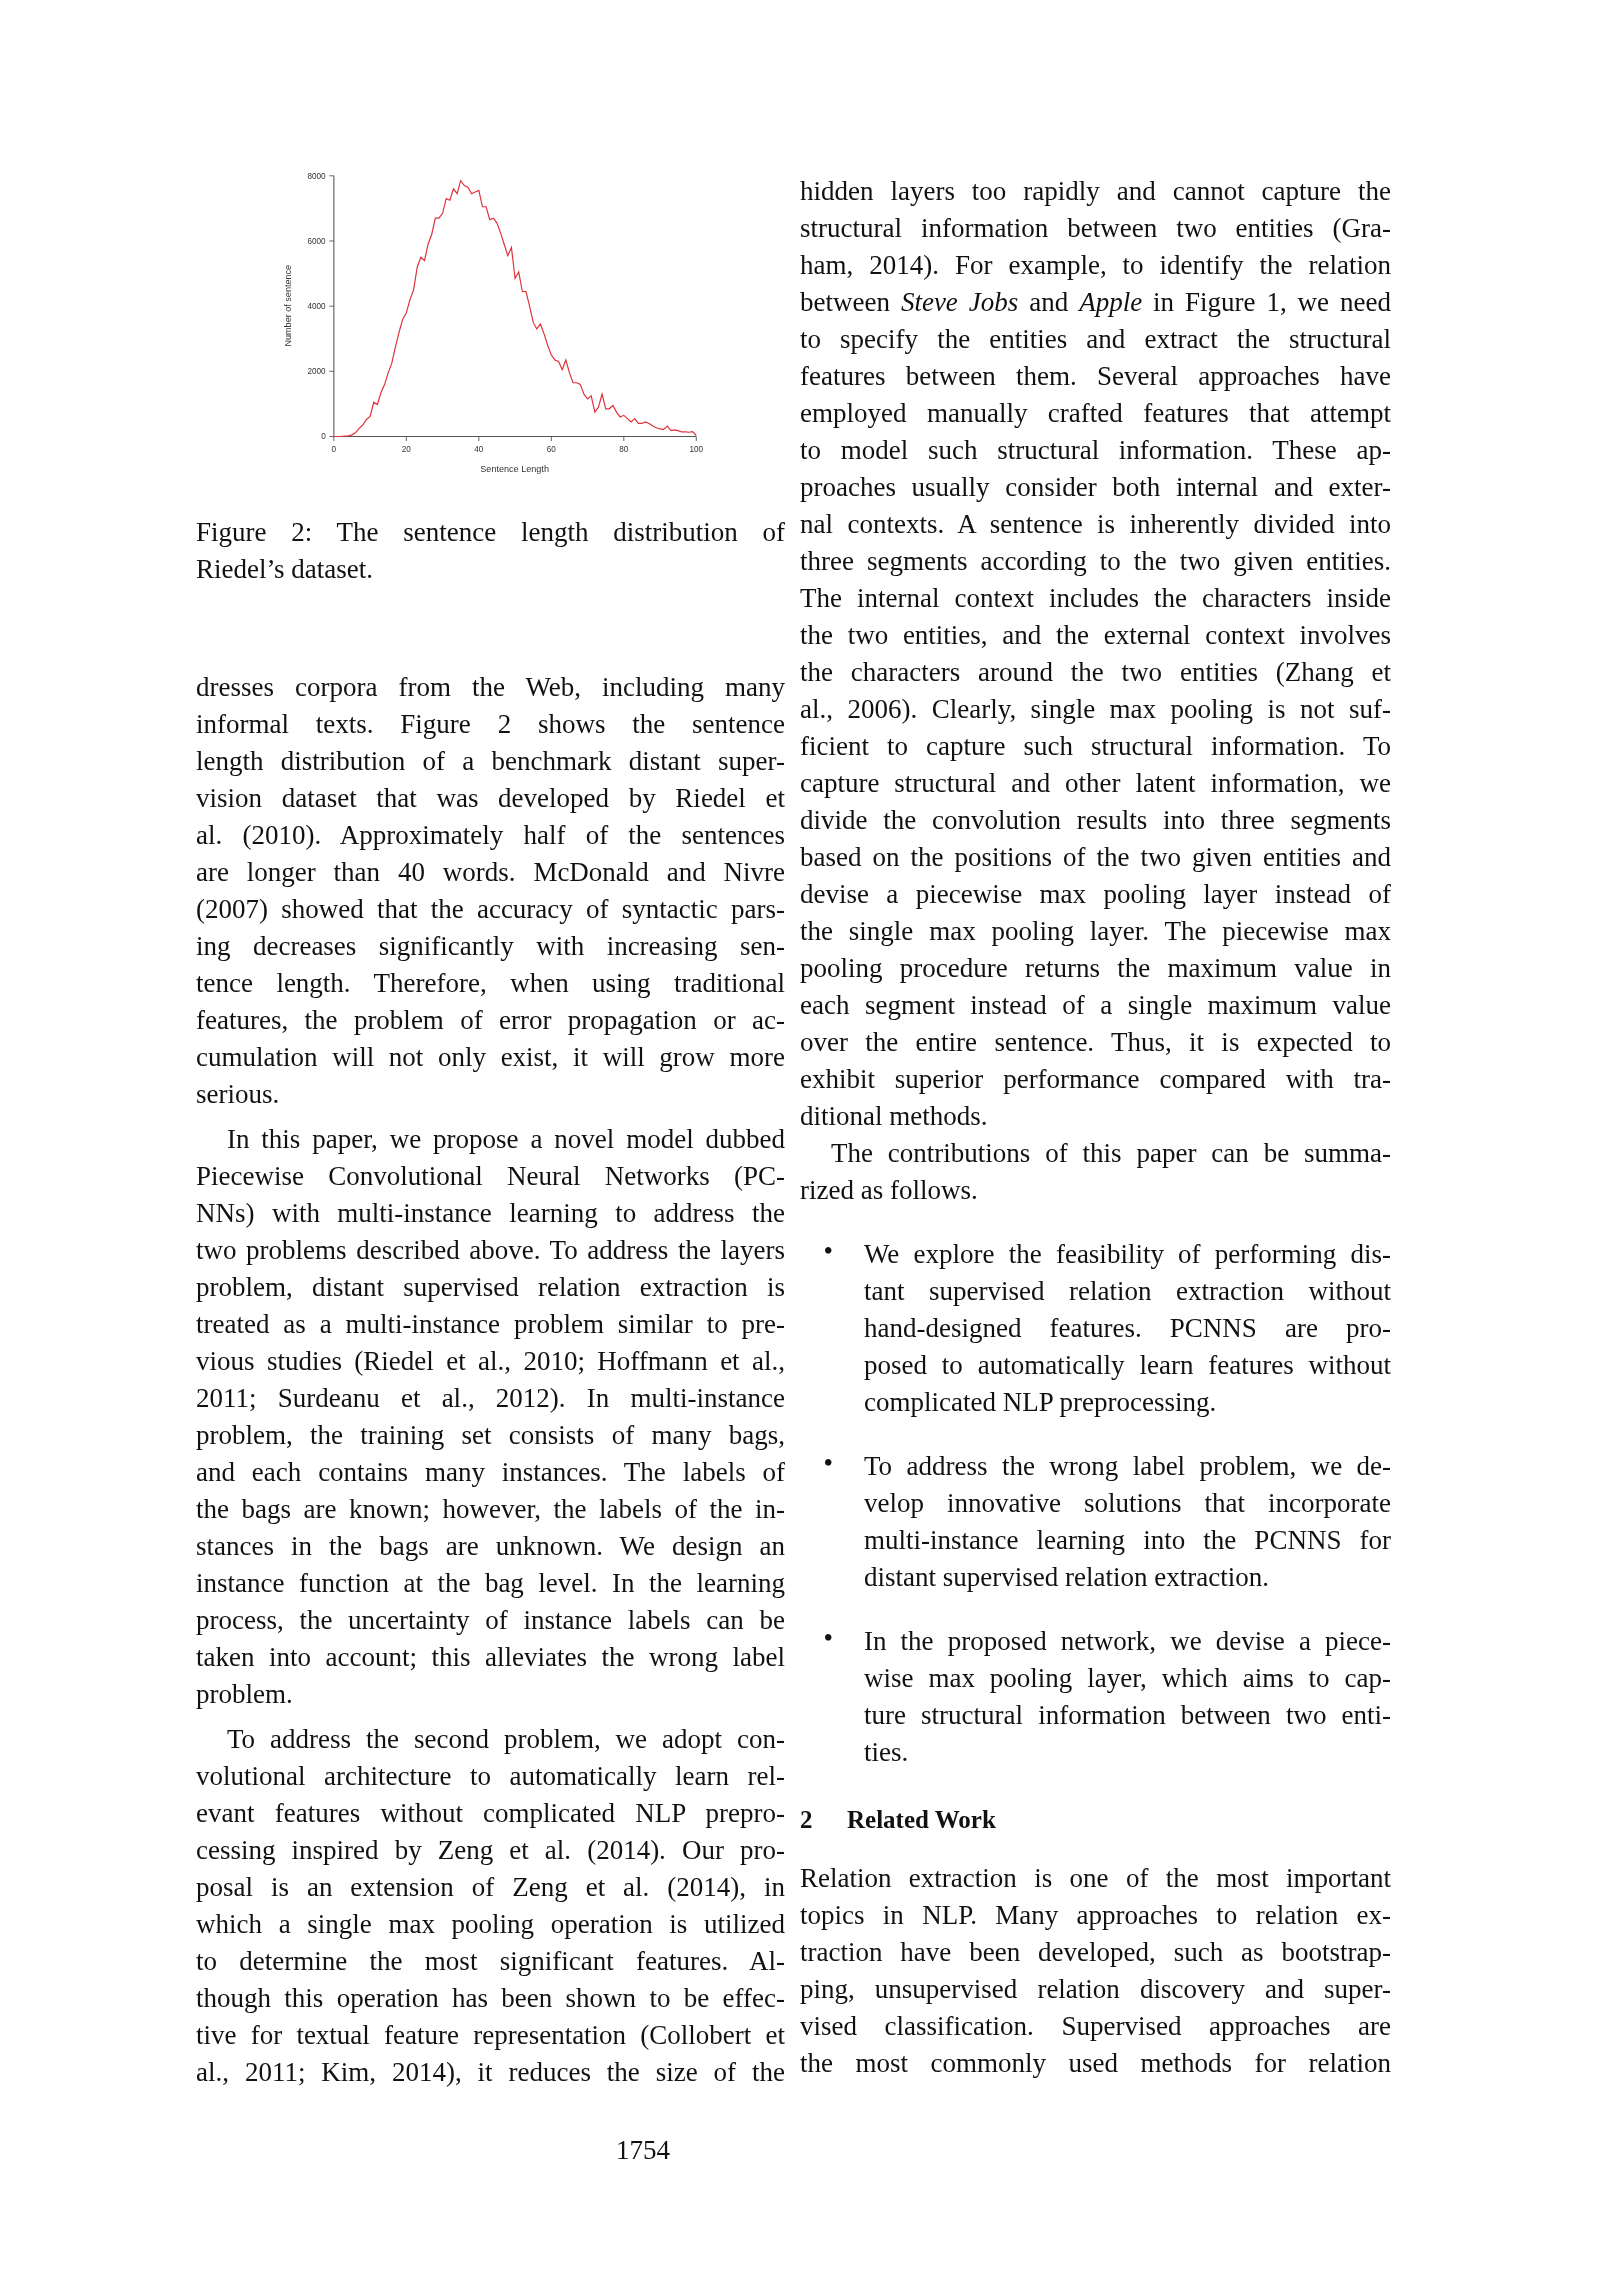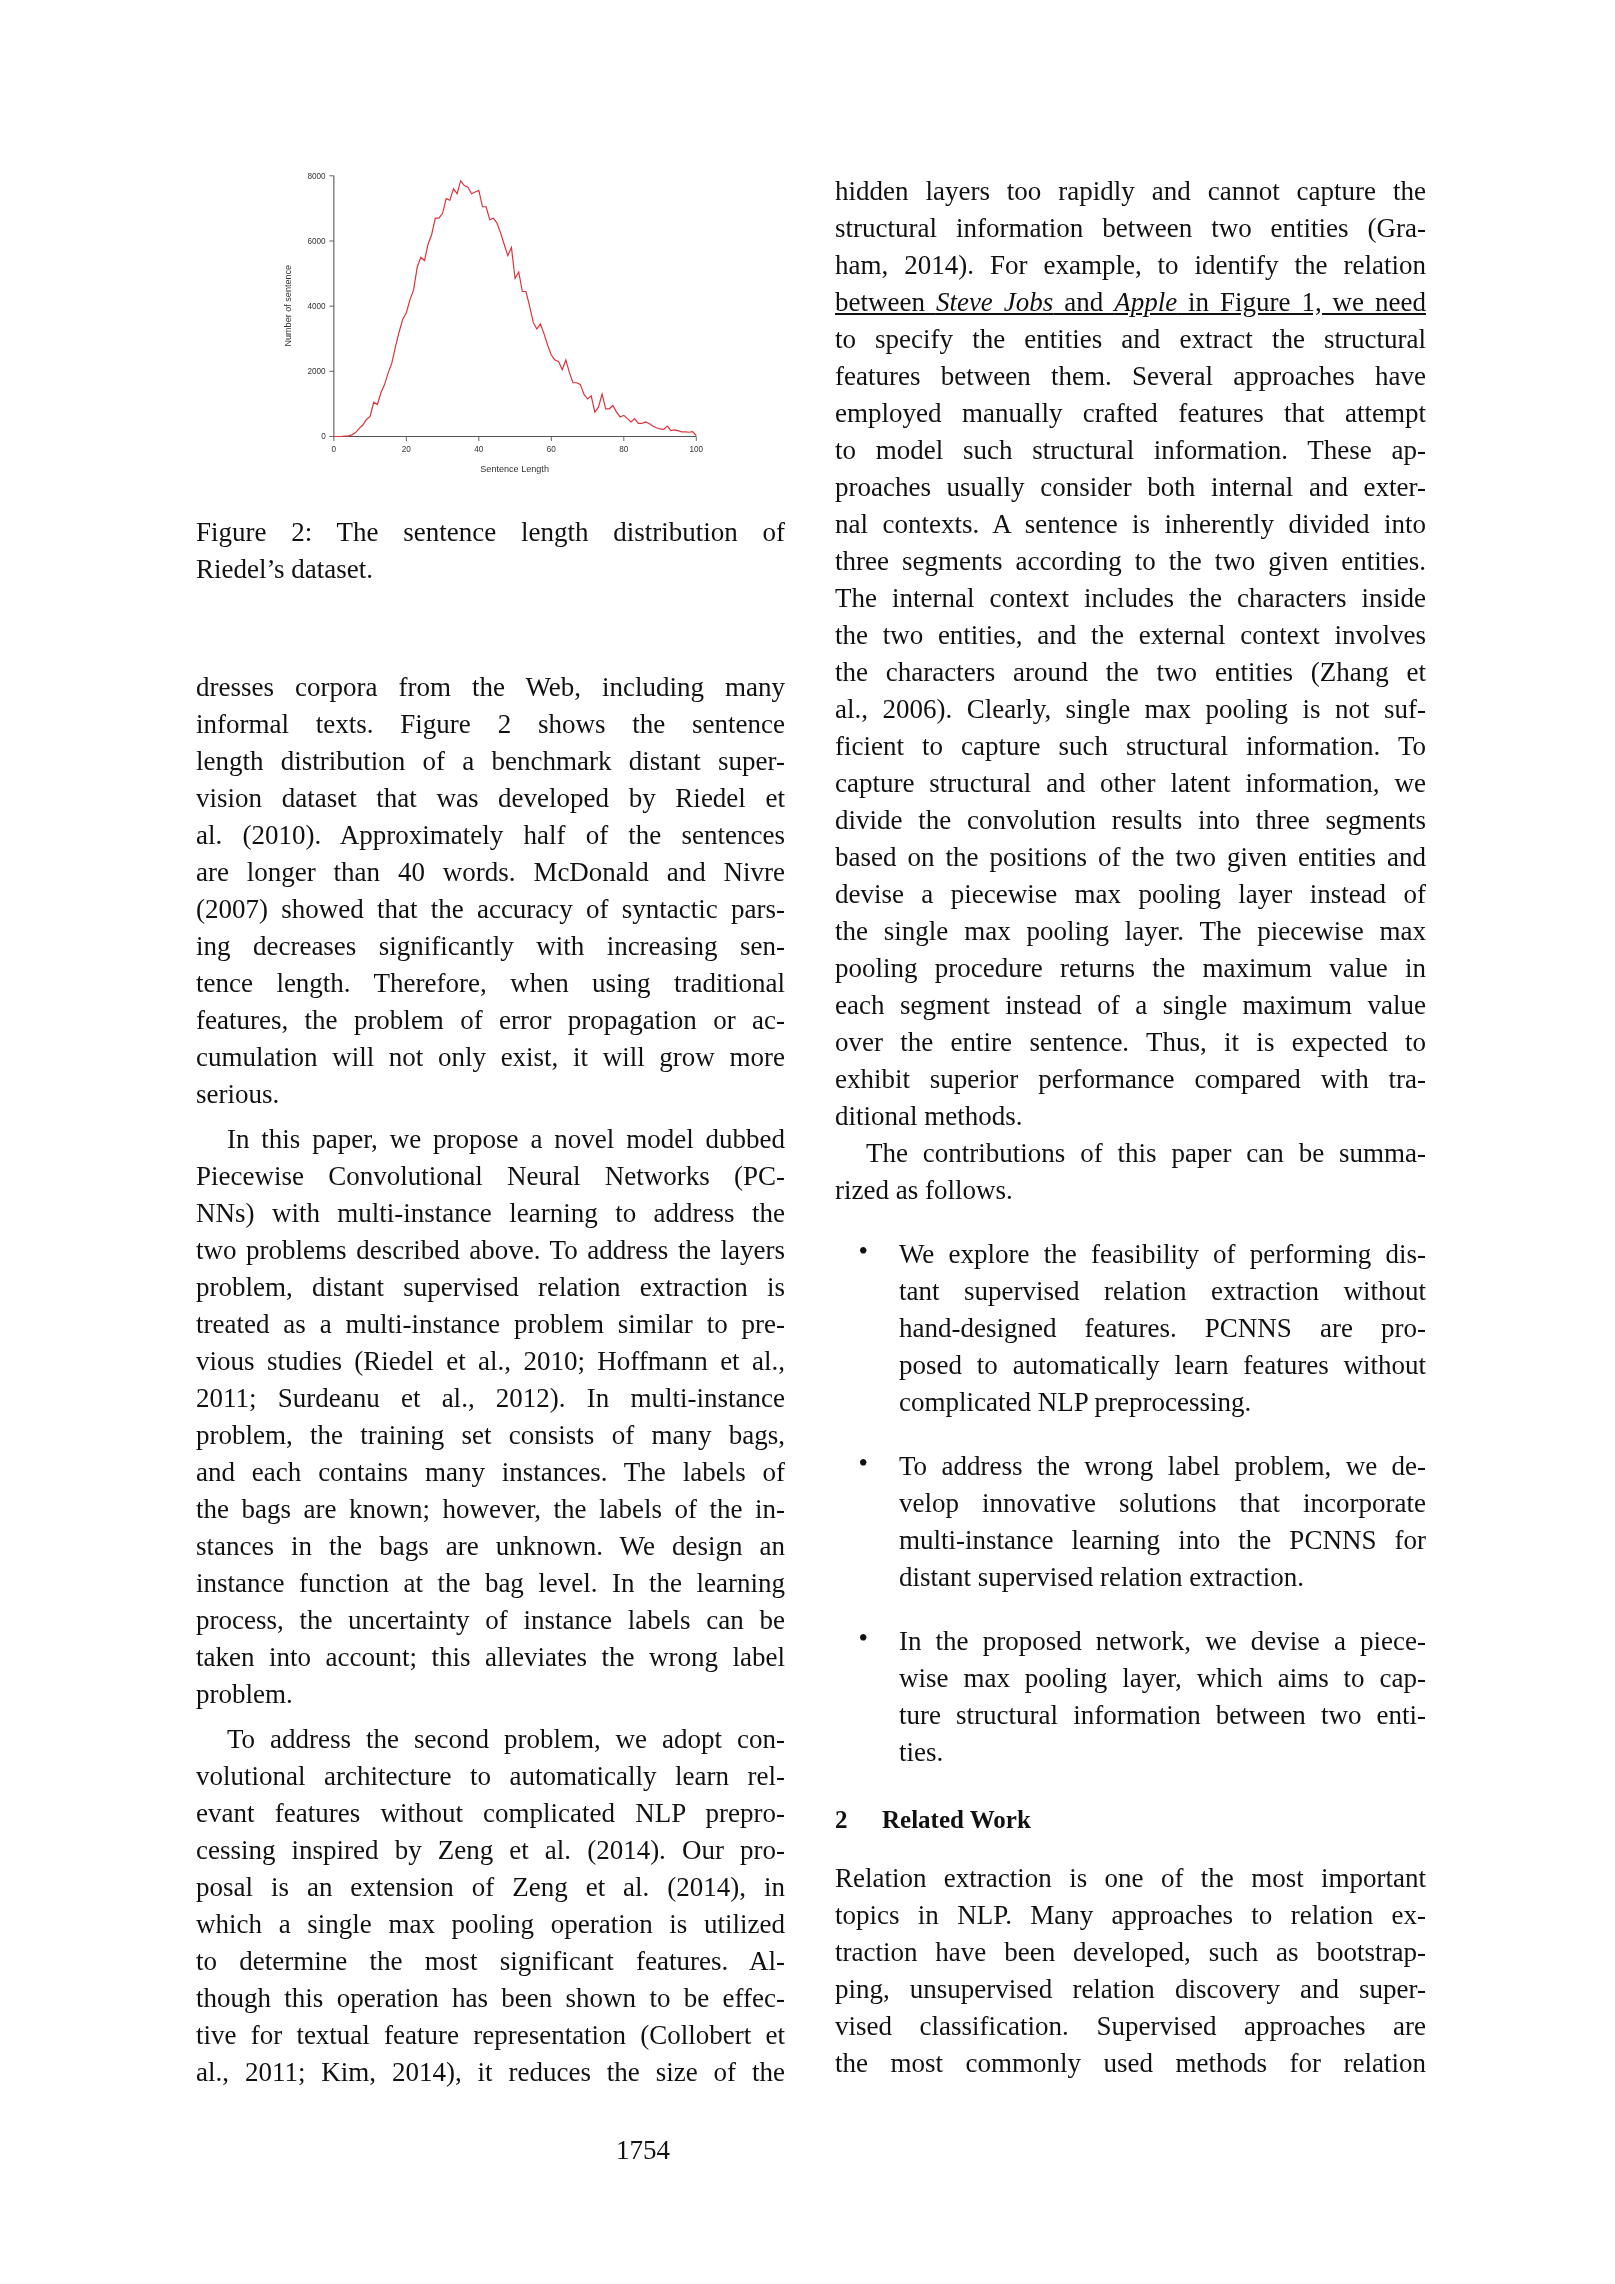--- a/index.html
+++ b/index.html
@@ -99,26 +99,26 @@
       <span class="line">cessing inspired by Zeng et al. (2014).  Our pro-</span>
       <span class="line">posal is an extension of Zeng et al. (2014), in</span>
       <span class="line">which a single max pooling operation is utilized</span>
       <span class="line">to determine the most significant features.  Al-</span>
       <span class="line">though this operation has been shown to be effec-</span>
       <span class="line">tive for textual feature representation (Collobert et</span>
       <span class="line">al., 2011; Kim, 2014), it reduces the size of the</span>
     </div>
 </div>
 
-<div class="col" id="right-col" style="left:835px; top:173px; width:591px;">
+<div class="col" id="right-col" style="left:800px; top:173px; width:591px;">
   <div>
     <span class="line">hidden layers too rapidly and cannot capture the</span>
     <span class="line">structural information between two entities (Gra-</span>
     <span class="line">ham, 2014).  For example, to identify the relation</span>
-    <span class="line" style="text-align-last:justify;text-decoration:underline;">
+    <span class="line" style="text-align-last:justify;">
       <span>between </span><i>Steve Jobs</i><span> and </span><i>Apple</i><span> in Figure 1, we need</span>
     </span>
     <div>
         <span class="line">to specify the entities and extract the structural</span>
         <span class="line">features between them.  Several approaches have</span>
         <span class="line">employed manually crafted features that attempt</span>
         <span class="line">to model such structural information.  These ap-</span>
         <span class="line">proaches usually consider both internal and exter-</span>
         <span class="line">nal contexts. A sentence is inherently divided into</span>
         <span class="line">three segments according to the two given entities.</span>

